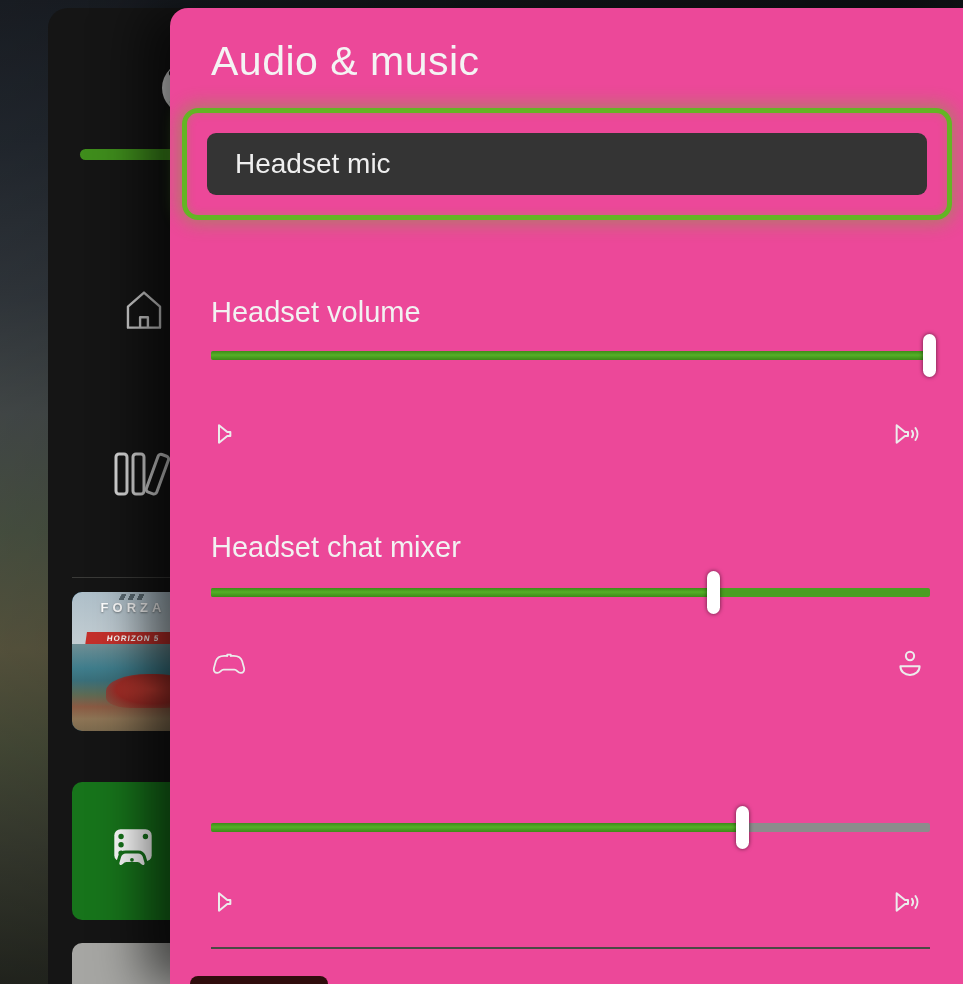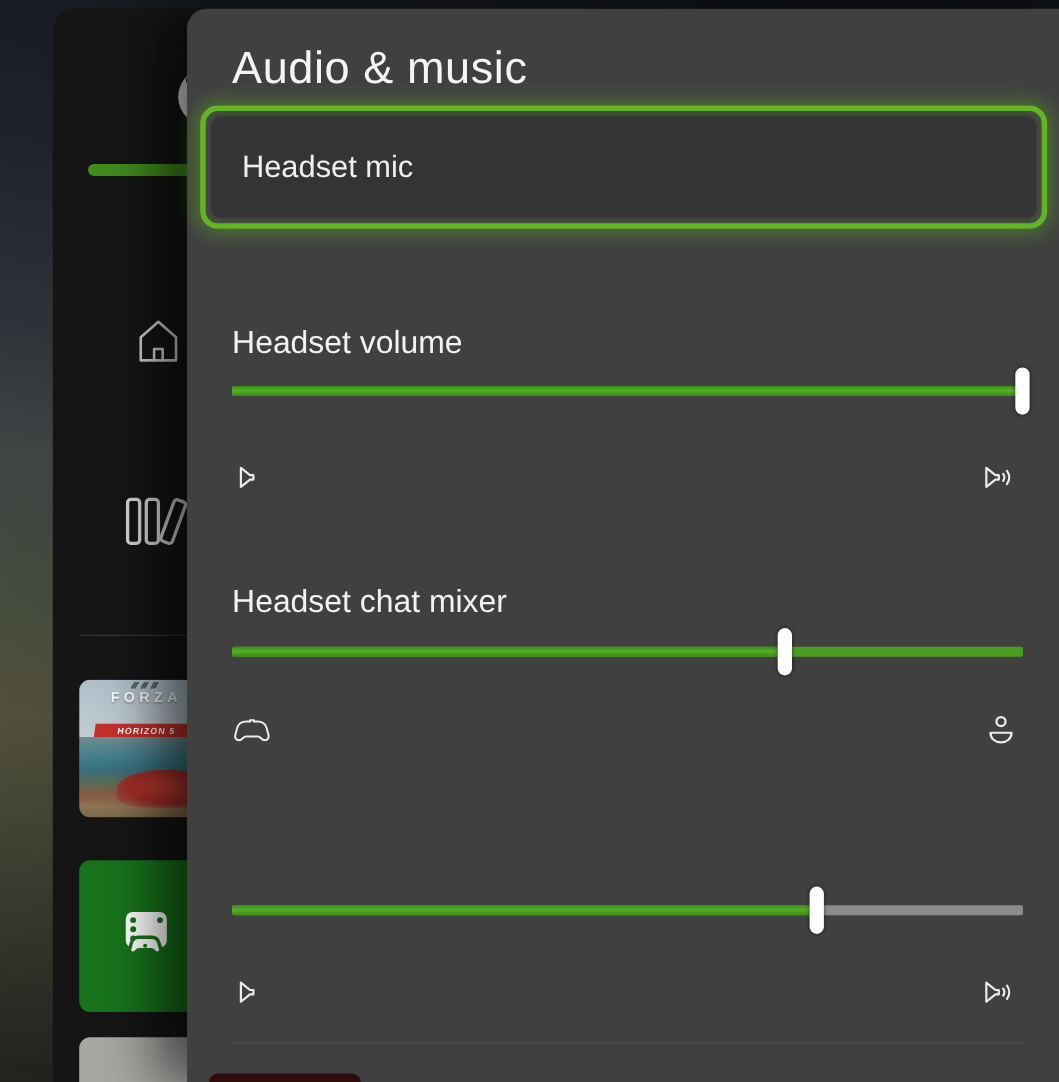--- a/index.html
+++ b/index.html
@@ -16,47 +16,47 @@
   
   .sidebar{position:absolute;left:48px;top:8px;width:560px;height:976px;
     background:#151515;border-top-left-radius:20px;}
   .xbox-btn{position:absolute;left:112px;top:52px;width:56px;height:56px;}
   .tab-indicator{position:absolute;left:32px;top:141px;width:108px;height:11px;
     border-radius:6px;background:#3f8d1c;}
   .side-icon{position:absolute;color:#cfcfcf;}
   .side-divider{position:absolute;left:24px;top:569px;width:112px;height:1px;background:#3a3a38;}
 
   .tile{position:absolute;left:24px;width:122px;border-radius:10px;overflow:hidden;}
-  .tile-forza{top:610px;height:125px;background:#0c4a6e;}
+  .tile-forza{top:584px;height:139px;background:#0c4a6e;}
   .fz-sky{position:absolute;left:0;top:0;right:0;height:52px;
     background:linear-gradient(180deg,#aebfc9,#c3cdd2);}
   .fz-logo{position:absolute;top:8px;left:0;right:0;text-align:center;
     color:#fff;font-weight:bold;font-size:13px;letter-spacing:4px;text-shadow:0 1px 2px rgba(0,0,0,.4);}
   .fz-chevrons{position:absolute;top:2px;left:50%;transform:translateX(-50%) skewX(-30deg);
     width:26px;height:6px;background:
     repeating-linear-gradient(90deg,#5a6a72 0 5px,transparent 5px 9px);}
   .fz-banner{position:absolute;top:40px;left:14px;right:14px;height:14px;background:#c4302b;
     color:#fff;font-size:8px;font-weight:bold;text-align:center;line-height:14px;letter-spacing:1px;
     transform:skewX(-8deg);}
   .fz-land{position:absolute;left:0;top:52px;right:0;bottom:0;
     background:linear-gradient(180deg,#6f8e94 0%,#3f7d8c 28%,#3a6f7a 42%,#5d6b55 58%,#8a5a43 72%,#8d7455 86%,#7c6a4e 100%);}
   .fz-car{position:absolute;left:34px;top:82px;width:84px;height:34px;border-radius:50% 40% 30% 30%;
     background:radial-gradient(ellipse at 55% 45%,#c23b31 0%,#a02c26 55%,rgba(90,30,25,.0) 100%);}
   .tile-green{top:774px;height:138px;background:#17741b;display:flex;align-items:center;justify-content:center;}
   .tile-light{top:935px;height:49px;background:#a6a6a3;border-radius:10px 10px 0 0;}
 
   
   .overlay{position:absolute;left:170px;top:8px;width:793px;height:976px;
-    background:#404040;border-top-left-radius:18px;
+    background:#ec4899;border-top-left-radius:18px;
     box-shadow:-26px 0 50px rgba(0,0,0,.6);}
   .ov-title{position:absolute;left:41px;top:30px;font-size:41px;color:#f4f4f4;
     font-weight:400;letter-spacing:.5px;}
 
-  .focus-row{position:absolute;left:12px;top:88px;width:770px;height:112px;
-    border:5px solid #63b524;border-radius:16px;box-sizing:border-box;padding:5px;
+  .focus-row{position:absolute;left:12px;top:100px;width:770px;height:112px;
+    border:5px solid #63b524;border-radius:16px;box-sizing:border-box;padding:20px;
     box-shadow:0 0 18px 3px rgba(100,190,40,.45), inset 0 0 8px rgba(100,190,40,.3);}
   .row-inner{width:100%;height:100%;background:#343434;border-radius:9px;
     display:flex;align-items:center;padding:0 24px 0 28px;box-sizing:border-box;}
   .row-label{font-size:28px;color:#efefef;}
   .row-right{margin-left:auto;display:flex;align-items:center;gap:22px;}
   .state-label{font-size:28px;color:#a3a3a3;}
   .toggle{position:relative;width:70px;height:33px;border-radius:17px;background:#4aa519;}
   .knob{position:absolute;top:5px;right:5px;width:23px;height:23px;border-radius:50%;background:#fff;}
 
   .sec-label{position:absolute;left:41px;font-size:29px;color:#f2f2f2;margin-top:12px;}

